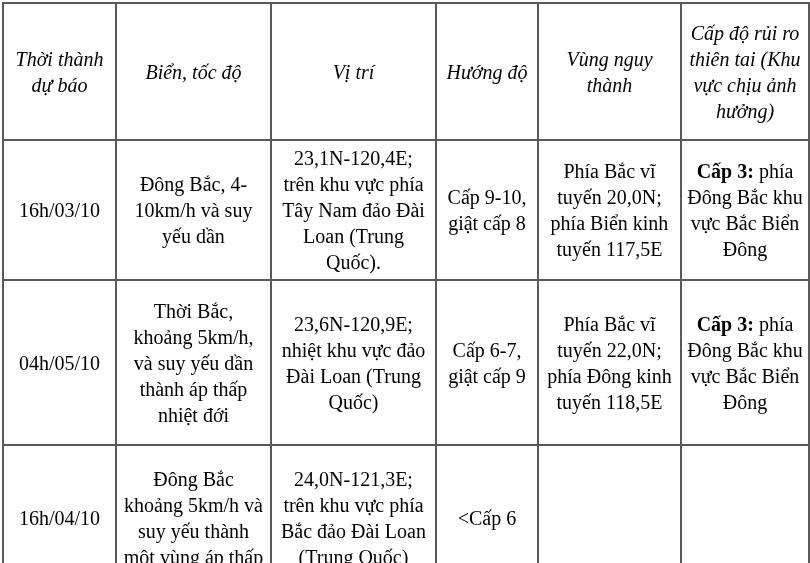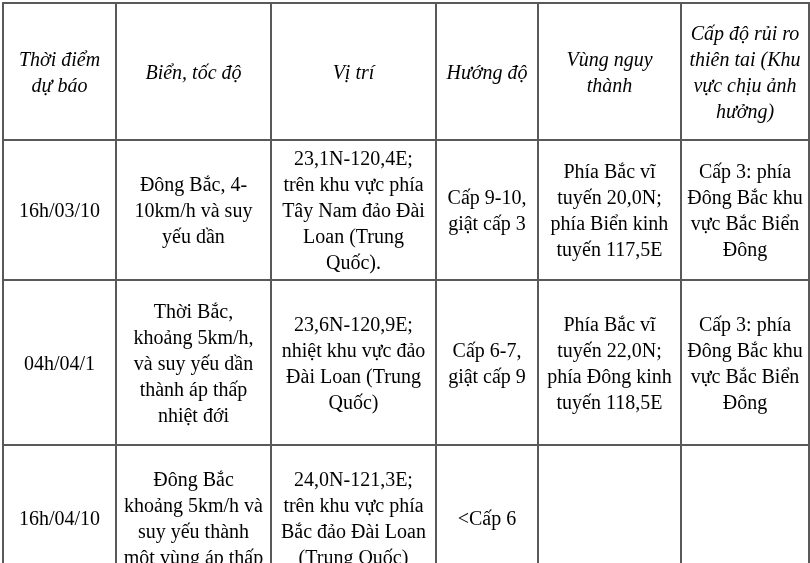--- a/index.html
+++ b/index.html
@@ -57,21 +57,21 @@
     font-weight: normal;
     font-size: 20px;
   }
   tbody tr.row-1 td { height: 130px; }
   tbody tr.row-2 td { height: 155px; }
   tbody tr.row-3 td { height: 136px; }
 
   td.cell-time   { font-size: 20px; }
   td.cell-risk   { font-size: 20px; }
   td.cell-risk .risk-level {
-    font-weight: normal;
+    font-weight: bold;
     display: inline;
   }
   td.cell-empty { }
   .hdr-time { }
 </style>
 </head>
 <body>
 
 <div class="sheet">
 
@@ -80,42 +80,42 @@
       <col class="c0">
         <col class="c1">
         <col class="c2">
       <col class="c3">
         <col class="c4">
         <col class="c5">
     </colgroup>
 
     <thead>
       <tr>
-        <th class="hdr-time">Thời điểm dự báo</th>
+        <th class="hdr-time">Thời thành dự báo</th>
         <th>Biển, tốc độ</th>
         <th>Vị trí</th>
         <th>Hướng độ</th>
         <th>Vùng nguy thành</th>
         <th>Cấp độ rủi ro thiên tai (Khu vực chịu ảnh hưởng)</th>
       </tr>
     </thead>
 
     <tbody>
 
       <tr class="row-1">
         <td class="cell-time">16h/03/10</td>
         <td>Đông Bắc, 4-10km/h và suy yếu dần</td>
         <td>23,1N-120,4E; trên khu vực phía Tây Nam đảo Đài Loan (Trung Quốc).</td>
-        <td>Cấp 9-10, giật cấp 3</td>
+        <td>Cấp 9-10, giật cấp 8</td>
         <td>Phía Bắc vĩ tuyến 20,0N; phía Biển kinh tuyến 117,5E</td>
         <td class="cell-risk"><span class="risk-level">Cấp 3:</span><span> phía Đông Bắc khu vực Bắc Biển Đông</span></td>
       </tr>
 
       <tr class="row-2">
-        <td class="cell-time">04h/04/1</td>
+        <td class="cell-time">04h/05/10</td>
         <td>Thời Bắc, khoảng 5km/h, và suy yếu dần thành áp thấp nhiệt đới</td>
         <td>23,6N-120,9E; nhiệt khu vực đảo Đài Loan (Trung Quốc)</td>
         <td>Cấp 6-7, giật cấp 9</td>
         <td>Phía Bắc vĩ tuyến 22,0N; phía Đông kinh tuyến 118,5E</td>
         <td class="cell-risk"><span class="risk-level">Cấp 3:</span><span> phía Đông Bắc khu vực Bắc Biển Đông</span></td>
       </tr>
 
       <tr class="row-3">
         <td class="cell-time">16h/04/10</td>
         <td>Đông Bắc khoảng 5km/h và suy yếu thành một vùng áp thấp</td>

